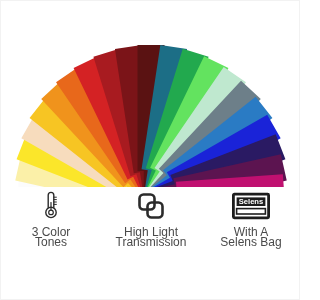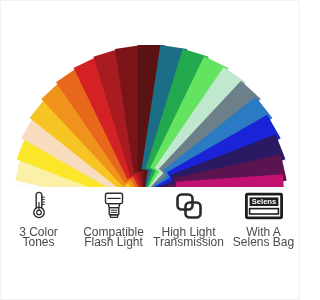--- a/index.html
+++ b/index.html
@@ -118,35 +118,20 @@
           <path d="M12.8 7.2 H15.4" stroke-width="1"></path>
           <path d="M12.8 9.6 H15.4" stroke-width="1"></path>
           <path d="M12.8 12.0 H15.4" stroke-width="1"></path>
           <path d="M12.8 14.4 H15.4" stroke-width="1"></path>
         </svg>
       </div>
       <div class="feature-label">3 Color
 Tones</div>
     </div>
 
-    <div class="feature-item">
-      <div class="feature-icon">
-        <svg width="26" height="32" viewBox="0 0 26 32" fill="none" stroke="#2b2b2b" stroke-width="1.4" stroke-linejoin="round">
-          <rect x="4.5" y="3.2" width="17" height="10.4" rx="1.6"></rect>
-          <path d="M6.4 8.4 H19.6" stroke-width="1.2"></path>
-          <path d="M7.2 13.6 H18.8 L17.8 17.6 H8.2 Z"></path>
-          <rect x="8.2" y="17.6" width="9.6" height="7.2" rx="0.8"></rect>
-          <path d="M9.6 20.2 H16.4" stroke-width="1"></path>
-          <path d="M9.6 22.4 H16.4" stroke-width="1"></path>
-          <rect x="9.4" y="24.8" width="7.2" height="2.6" rx="0.6"></rect>
-        </svg>
-      </div>
-      <div class="feature-label">Compatible
-Flash Light</div>
-    </div>
 
     <div class="feature-item">
       <div class="feature-icon">
         <svg width="30" height="30" viewBox="0 0 30 30" fill="none" stroke="#2b2b2b" stroke-width="2.6" stroke-linejoin="round">
           <rect x="3.5" y="3.5" width="15" height="15" rx="4"></rect>
           <rect x="11.5" y="11.5" width="15" height="15" rx="4"></rect>
         </svg>
       </div>
       <div class="feature-label">High Light
 Transmission</div>

